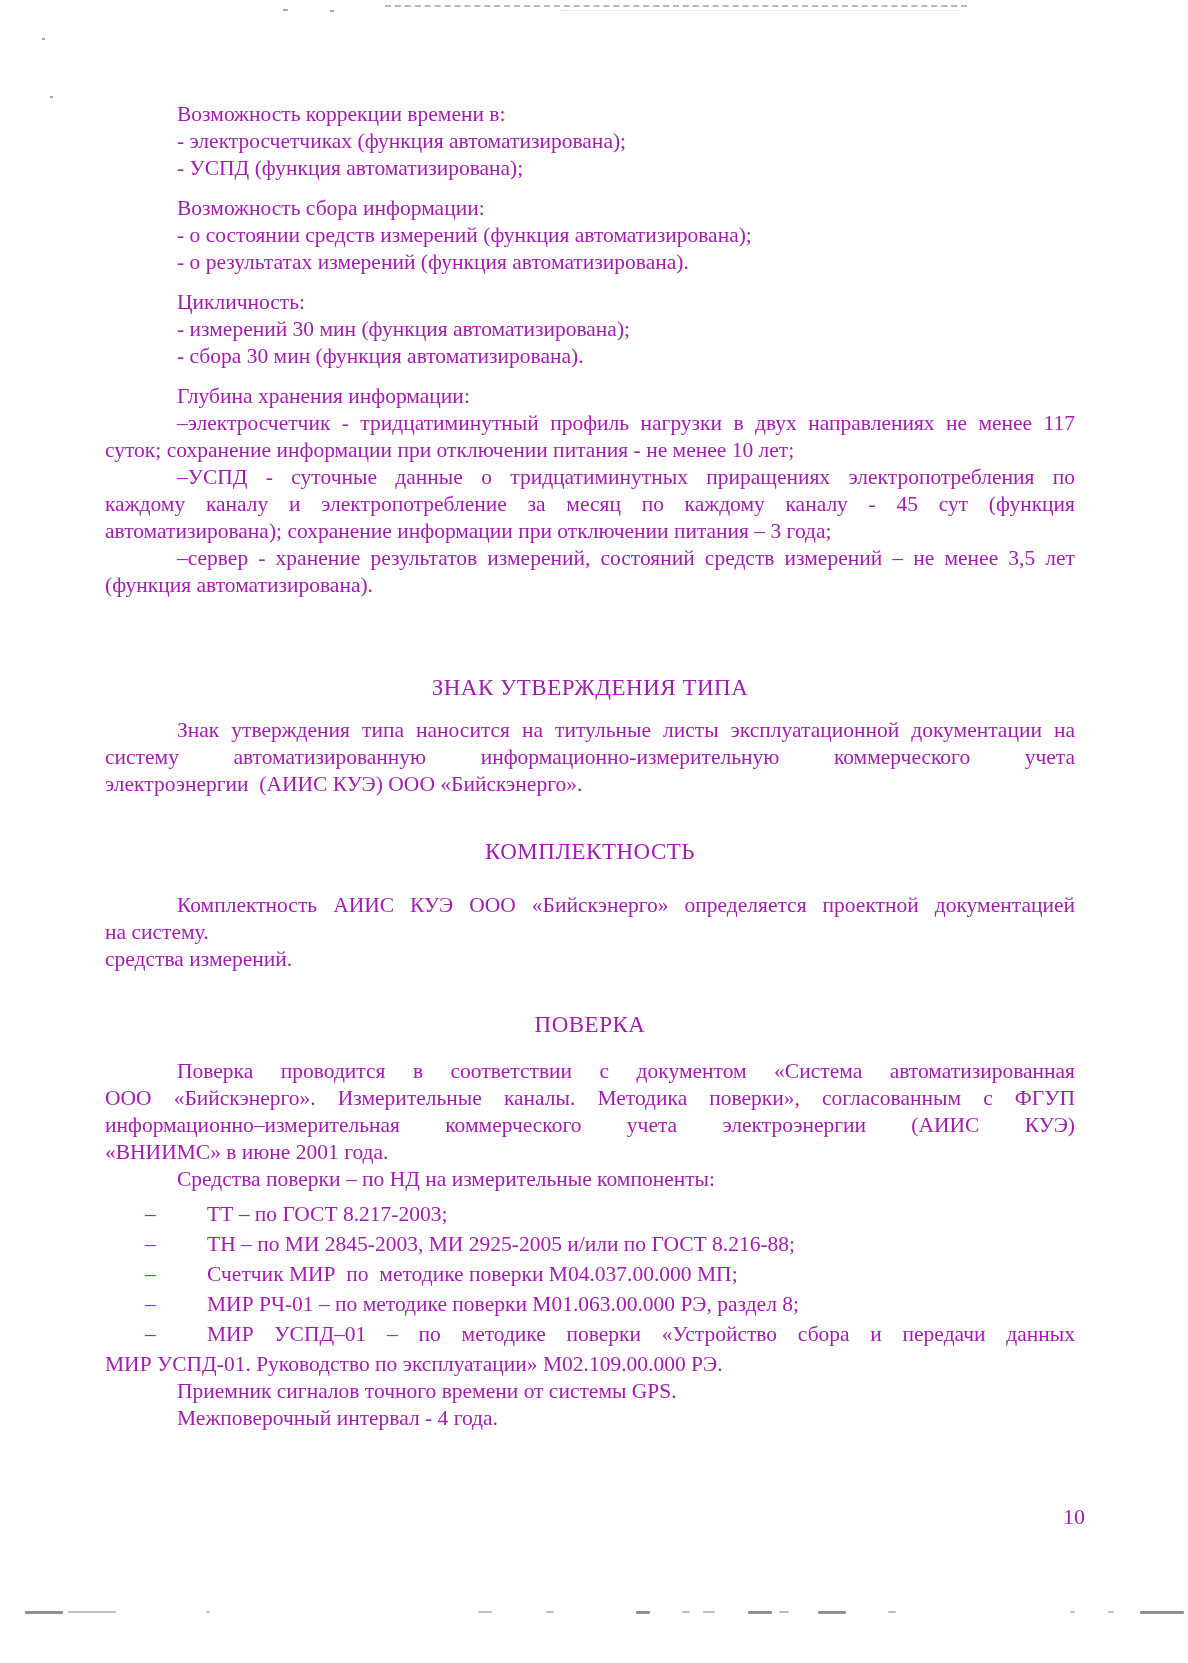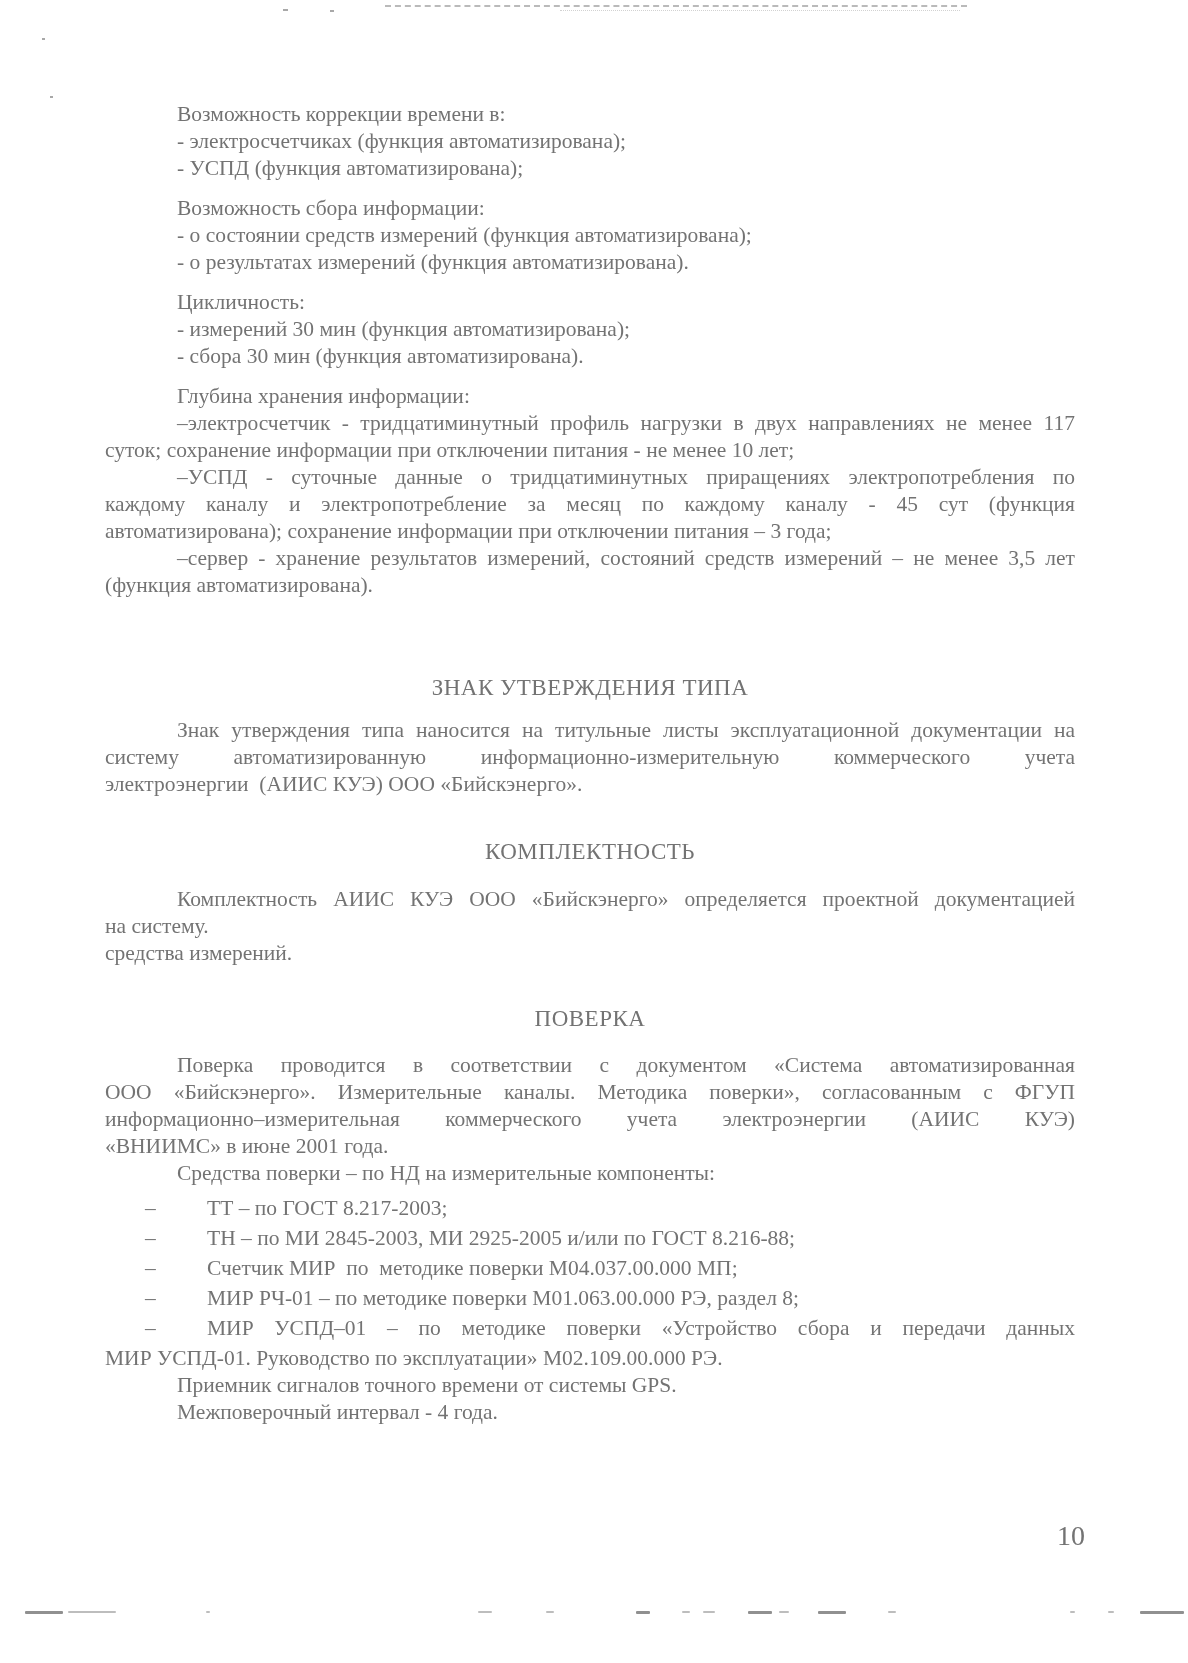--- a/index.html
+++ b/index.html
@@ -5,51 +5,50 @@
   html, body { margin: 0; padding: 0; background: #e8e8e8; }
   .page {
     position: relative;
     width: 1188px;
     height: 1663px;
     margin: 0 auto;
     background: #ffffff;
     font-family: "Liberation Serif", "DejaVu Serif", serif;
     font-size: 21.5px;
     line-height: 27px;
-    color: #737373;
+    color: #a21caf;
     overflow: hidden;
   }
   .content {
     position: absolute;
     left: 105px;
     top: 101px;
     width: 970px;
   }
   .line { white-space: normal; }
   .ind { text-indent: 72px; }
   .just { text-align: justify; text-align-last: justify; }
   .block { margin-bottom: 13px; }
   .para-block { margin-bottom: 0; }
   .heading {
     text-align: center;
     font-size: 23px;
     letter-spacing: 0.5px;
   }
   .h-znak { margin-top: 75px; margin-bottom: 16px; }
-  .h-kompl { margin-top: 40px; margin-bottom: 21px; }
+  .h-kompl { margin-top: 40px; margin-bottom: 27px; }
   .h-pover { margin-top: 38px; margin-bottom: 20px; }
   .vlist { margin-top: 8px; }
   .vlist-line { padding-left: 40px; margin-bottom: 3px; }
   .vlist-line .dash { display: inline-block; width: 62px; text-indent: 0; }
   .pagenum {
     position: absolute;
     top: 1503px;
     right: 103px;
-    font-size: 28px;
-    margin-top: 19px;
+    font-size: 22px;
   }
   
   .artifact { position: absolute; pointer-events: none; }
   .top-dash {
     left: 385px; top: 5px; width: 582px; height: 0;
     border-top: 2px dashed #9d9d9d; opacity: 0.7;
   }
   .top-dots {
     left: 560px; top: 10px; width: 400px; height: 0;
     border-top: 1px dotted #b5b5b5; opacity: 0.6;

